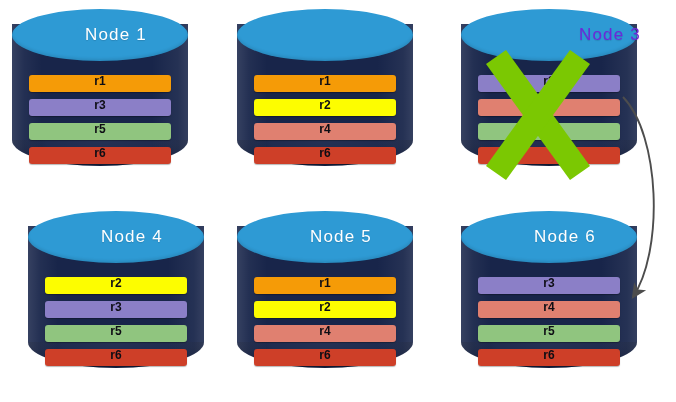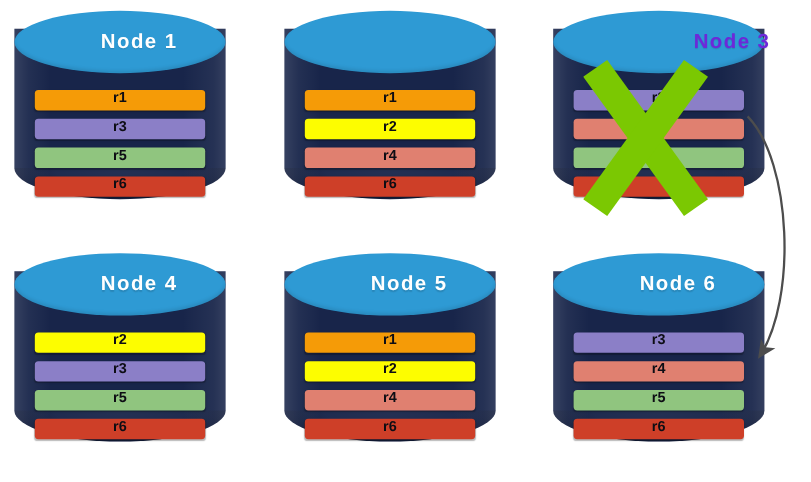--- a/index.html
+++ b/index.html
@@ -78,21 +78,21 @@
     position: absolute;
     left: 0;
     top: 0;
     width: 208px;
     height: 52px;
     display: flex;
     align-items: center;
     justify-content: center;
     color: #ffffff;
     font-size: 17px;
-    font-weight: bold;
+    font-weight: normal;
     letter-spacing: 1.2px;
     text-shadow: 0 1px 1px rgba(0,0,0,0.13);
     white-space: nowrap;
   }
 
   
   .rows {
     position: absolute;
     left: 17px;
     top: 66px;
@@ -201,21 +201,21 @@
             <span class="row-label"></span>
           </div>
           <div class="row-band" style="background: rgb(144, 197, 127);">
             <span class="row-label"></span>
           </div>
           <div class="row-band" style="background: rgb(206, 63, 40);">
             <span class="row-label"></span>
           </div>
         </div>
       </div>
-      <div class="node" style="left: 12px; top: 211px;">
+      <div class="node" style="left: 28px; top: 211px;">
         <div class="cyl-body" style="background: rgb(24, 37, 74);">
           <div class="cyl-bottom-shade"></div>
         </div>
         <div class="cyl-side-shade"></div>
         <div class="cyl-top" style="background: rgb(46, 154, 212);"></div>
         <div class="node-title" style="color: rgb(255, 255, 255);">Node 4</div>
         <div class="rows">
           <div class="row-band" style="background: rgb(253, 253, 0);">
             <span class="row-label">r2</span>
           </div>

